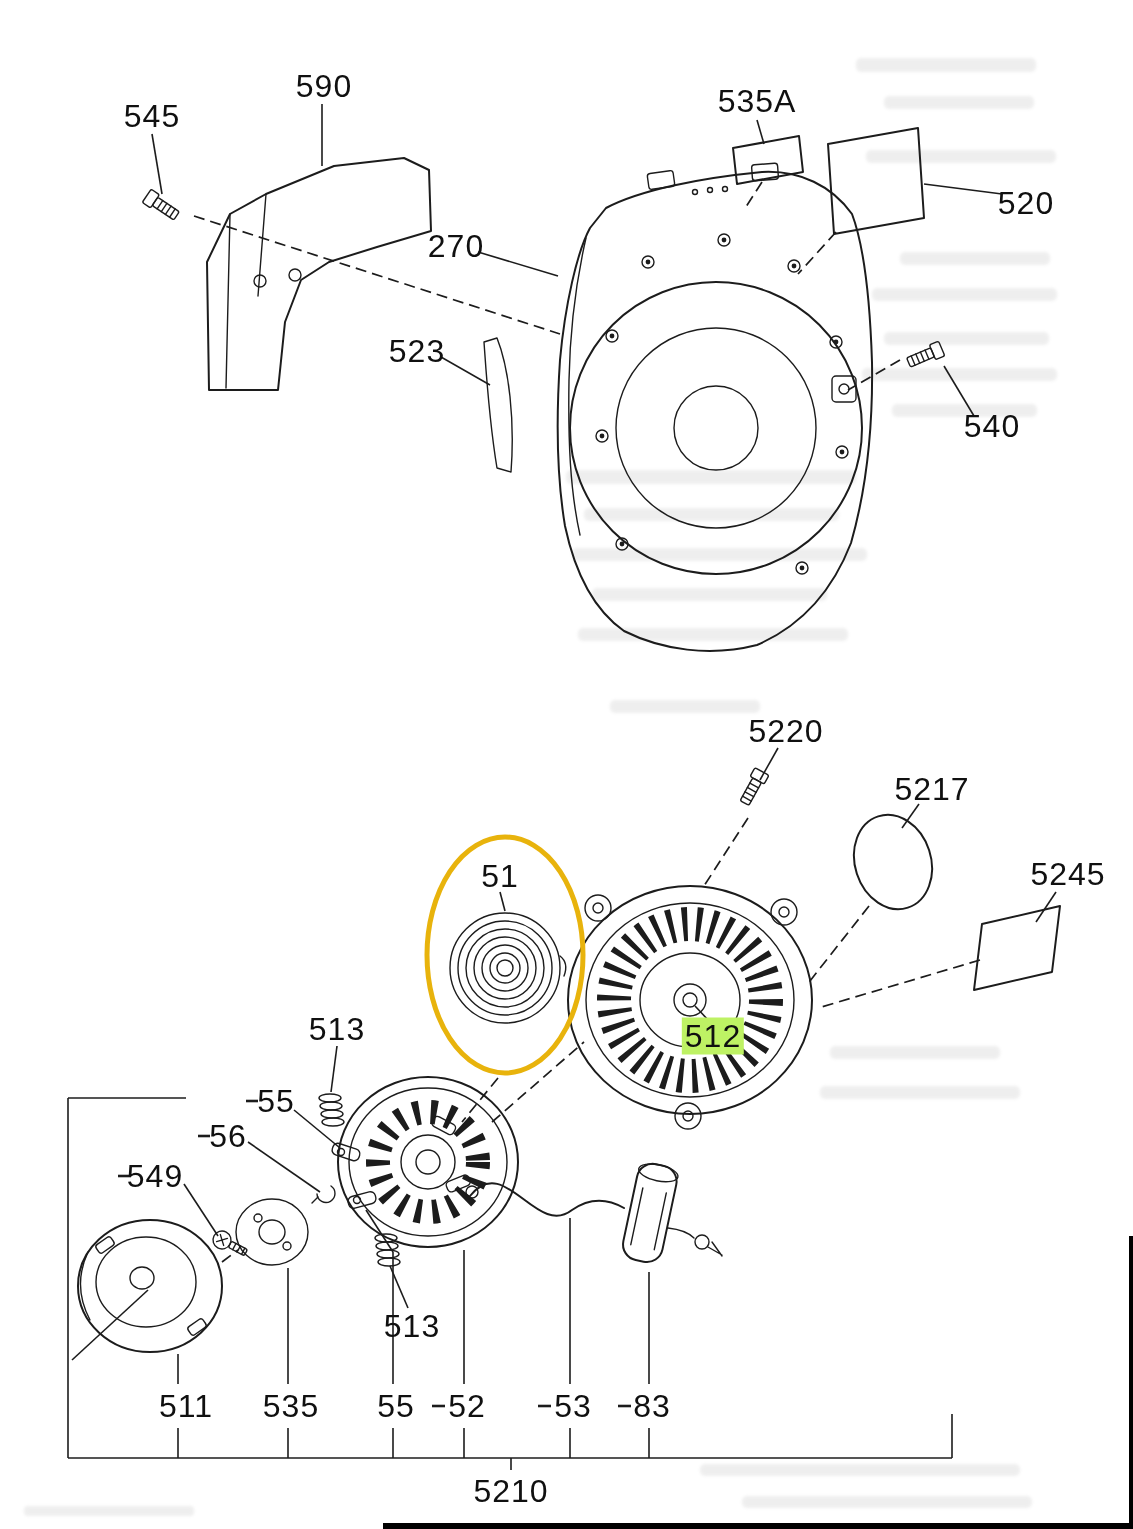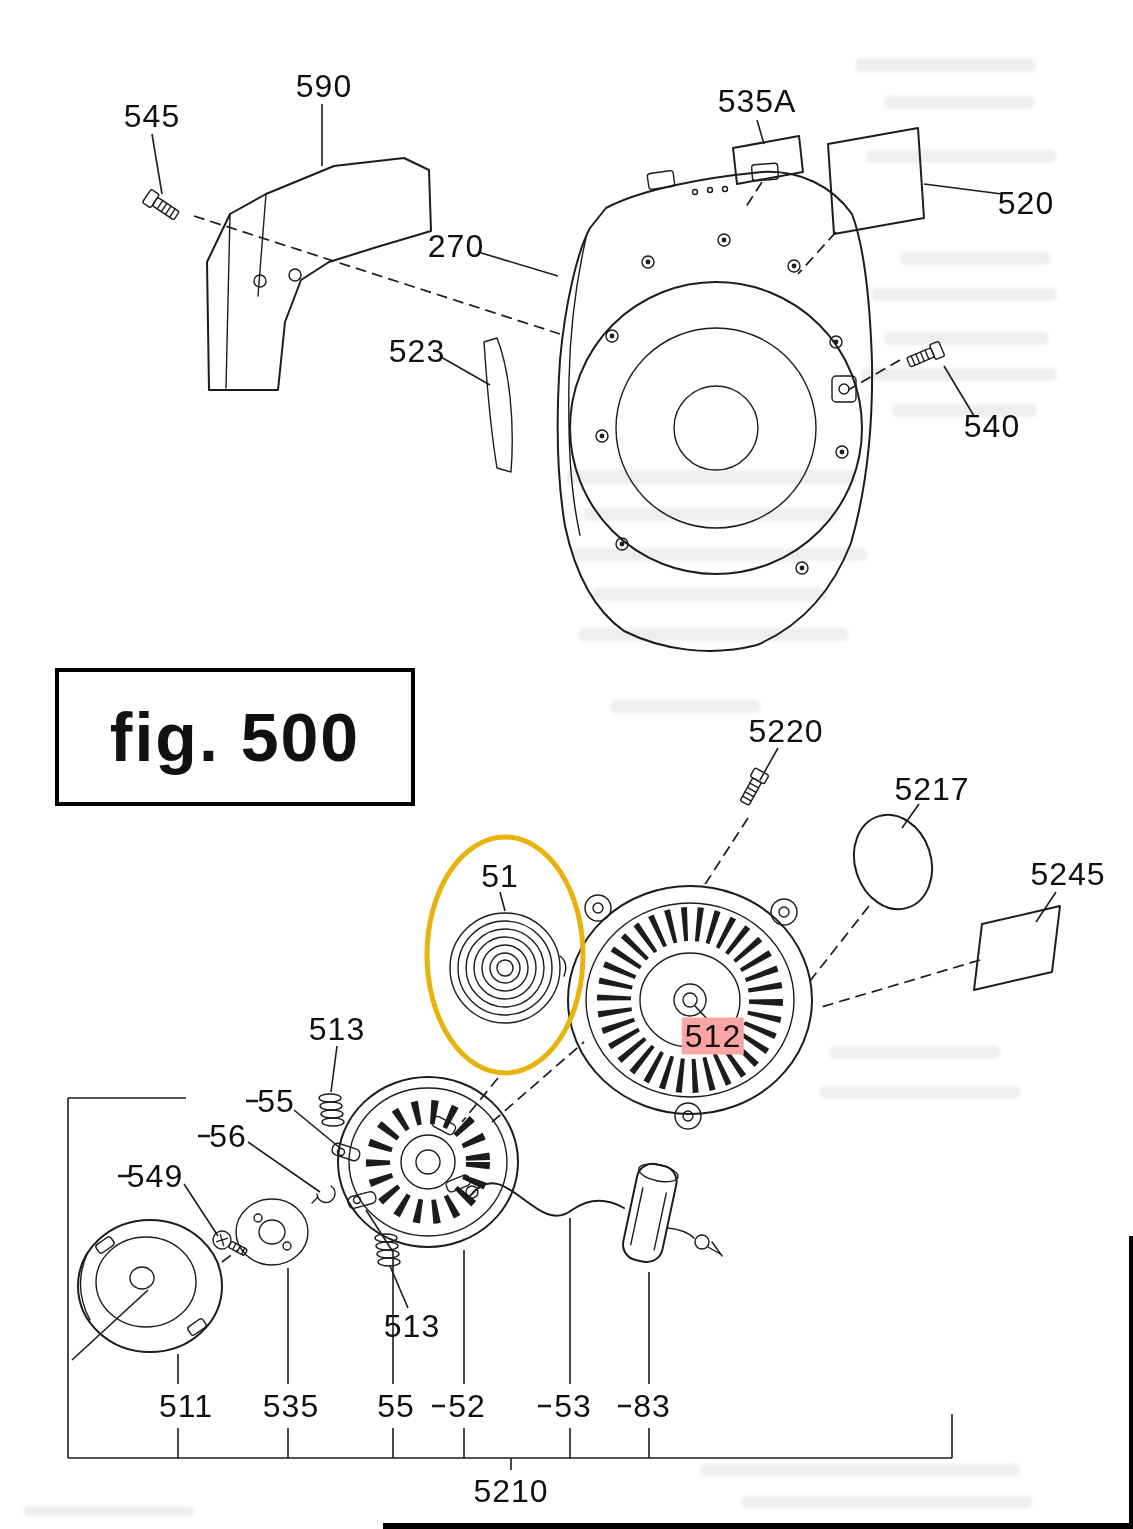--- a/index.html
+++ b/index.html
@@ -6,21 +6,21 @@
   .page{
     position:relative;width:1133px;height:1529px;margin:0 auto;
     background:#ffffff;overflow:hidden;
     font-family:"Liberation Sans", sans-serif;color:#111;
   }
   .svg-root{position:absolute;left:0;top:0;width:1133px;height:1529px;}
   .lbl{
     position:absolute;transform:translate(-50%,-50%);
     font-size:32px;letter-spacing:1px;white-space:nowrap;color:#101010;
   }
-  .lbl.onpart{background:#fca5a5;padding:0 3px;}
+  .lbl.onpart{background:#bef264;padding:0 3px;}
   .fig-box{
     position:absolute;left:55px;top:668px;width:352px;height:130px;
     border:4px solid #000;display:flex;align-items:center;justify-content:center;
     background:#fff;
   }
   .fig-caption{font-size:68px;font-weight:bold;letter-spacing:2px;}
   
   .s{stroke:#1c1c1c;stroke-width:2;fill:none;stroke-linecap:round;stroke-linejoin:round;}
   .t{stroke:#1c1c1c;stroke-width:1.4;fill:none;stroke-linecap:round;stroke-linejoin:round;}
   .leader line{stroke:#1c1c1c;stroke-width:1.6;}
@@ -306,23 +306,20 @@
       <line x1="511" y1="1458" x2="511" y2="1470"></line>
       <line x1="72" y1="1360" x2="148" y2="1290"></line>
     </g>
 
     <g fill="#000">
       <rect x="383" y="1523" width="750" height="6"></rect>
       <rect x="1129" y="1236" width="4" height="293"></rect>
     </g>
   </svg>
 
-  <div class="fig-box">
-    <span class="fig-caption">fig. 500</span>
-  </div>
 
   <div class="lbl" style="left:152px;top:116px">545</div>
   <div class="lbl" style="left:324px;top:86px">590</div>
   <div class="lbl" style="left:757px;top:101px">535A</div>
   <div class="lbl" style="left:1026px;top:203px">520</div>
   <div class="lbl" style="left:456px;top:246px">270</div>
   <div class="lbl" style="left:417px;top:351px">523</div>
   <div class="lbl" style="left:992px;top:426px">540</div>
   <div class="lbl" style="left:786px;top:731px">5220</div>
   <div class="lbl" style="left:932px;top:789px">5217</div>

